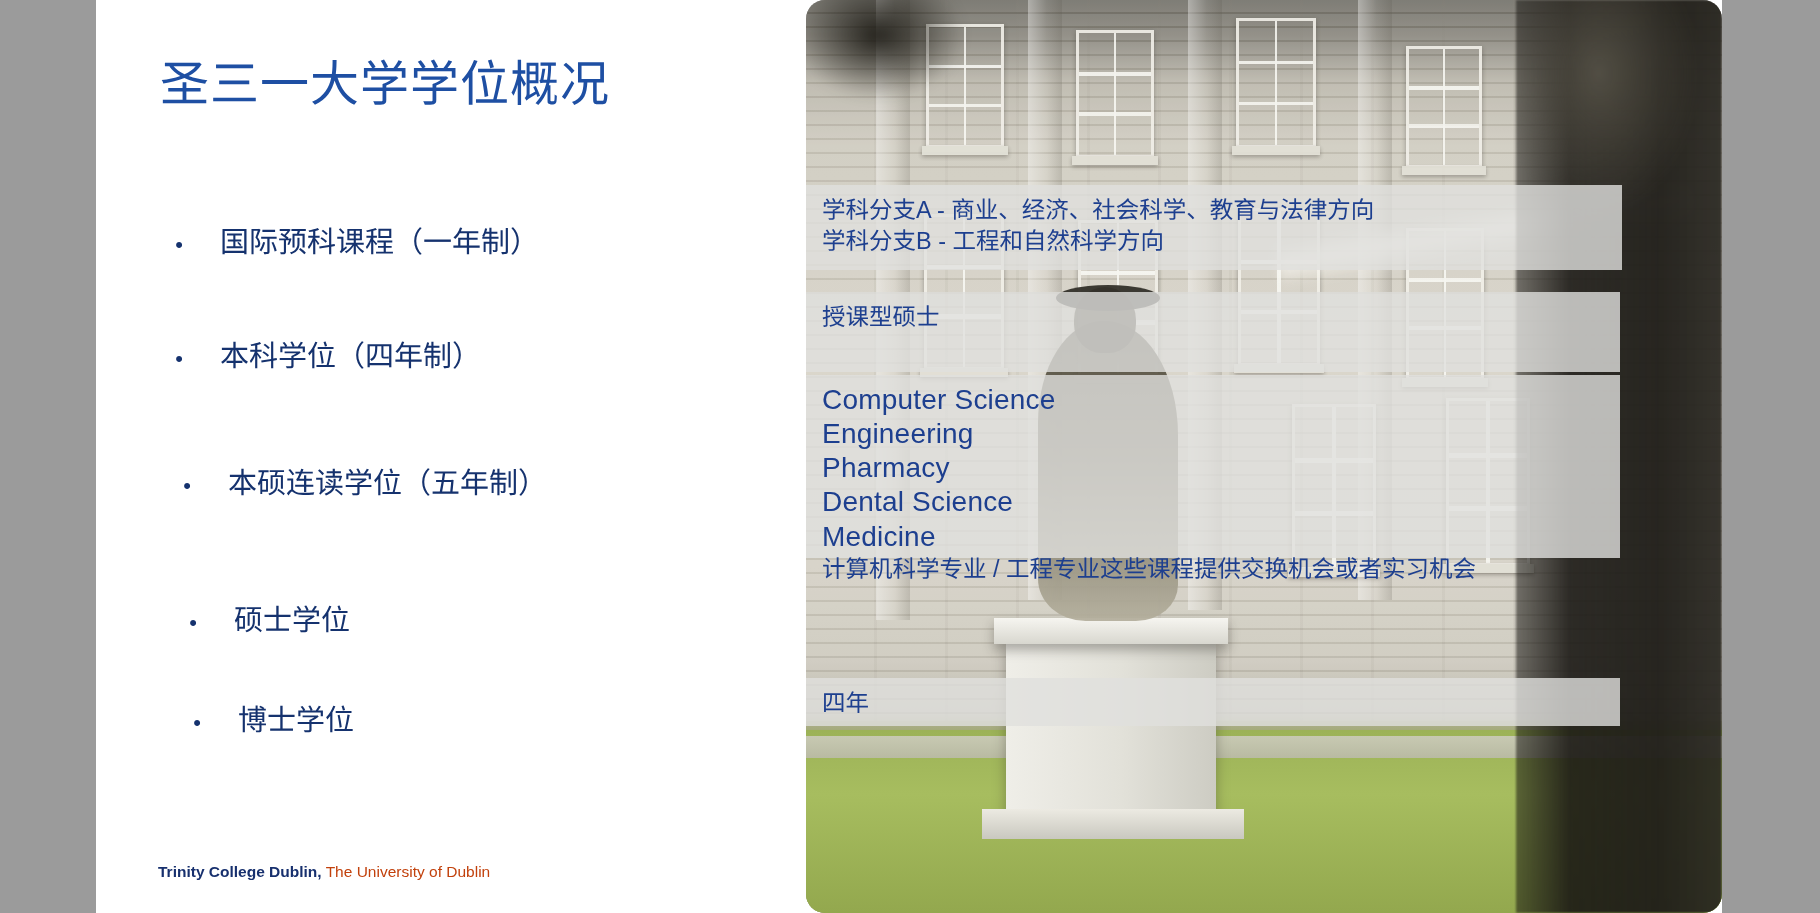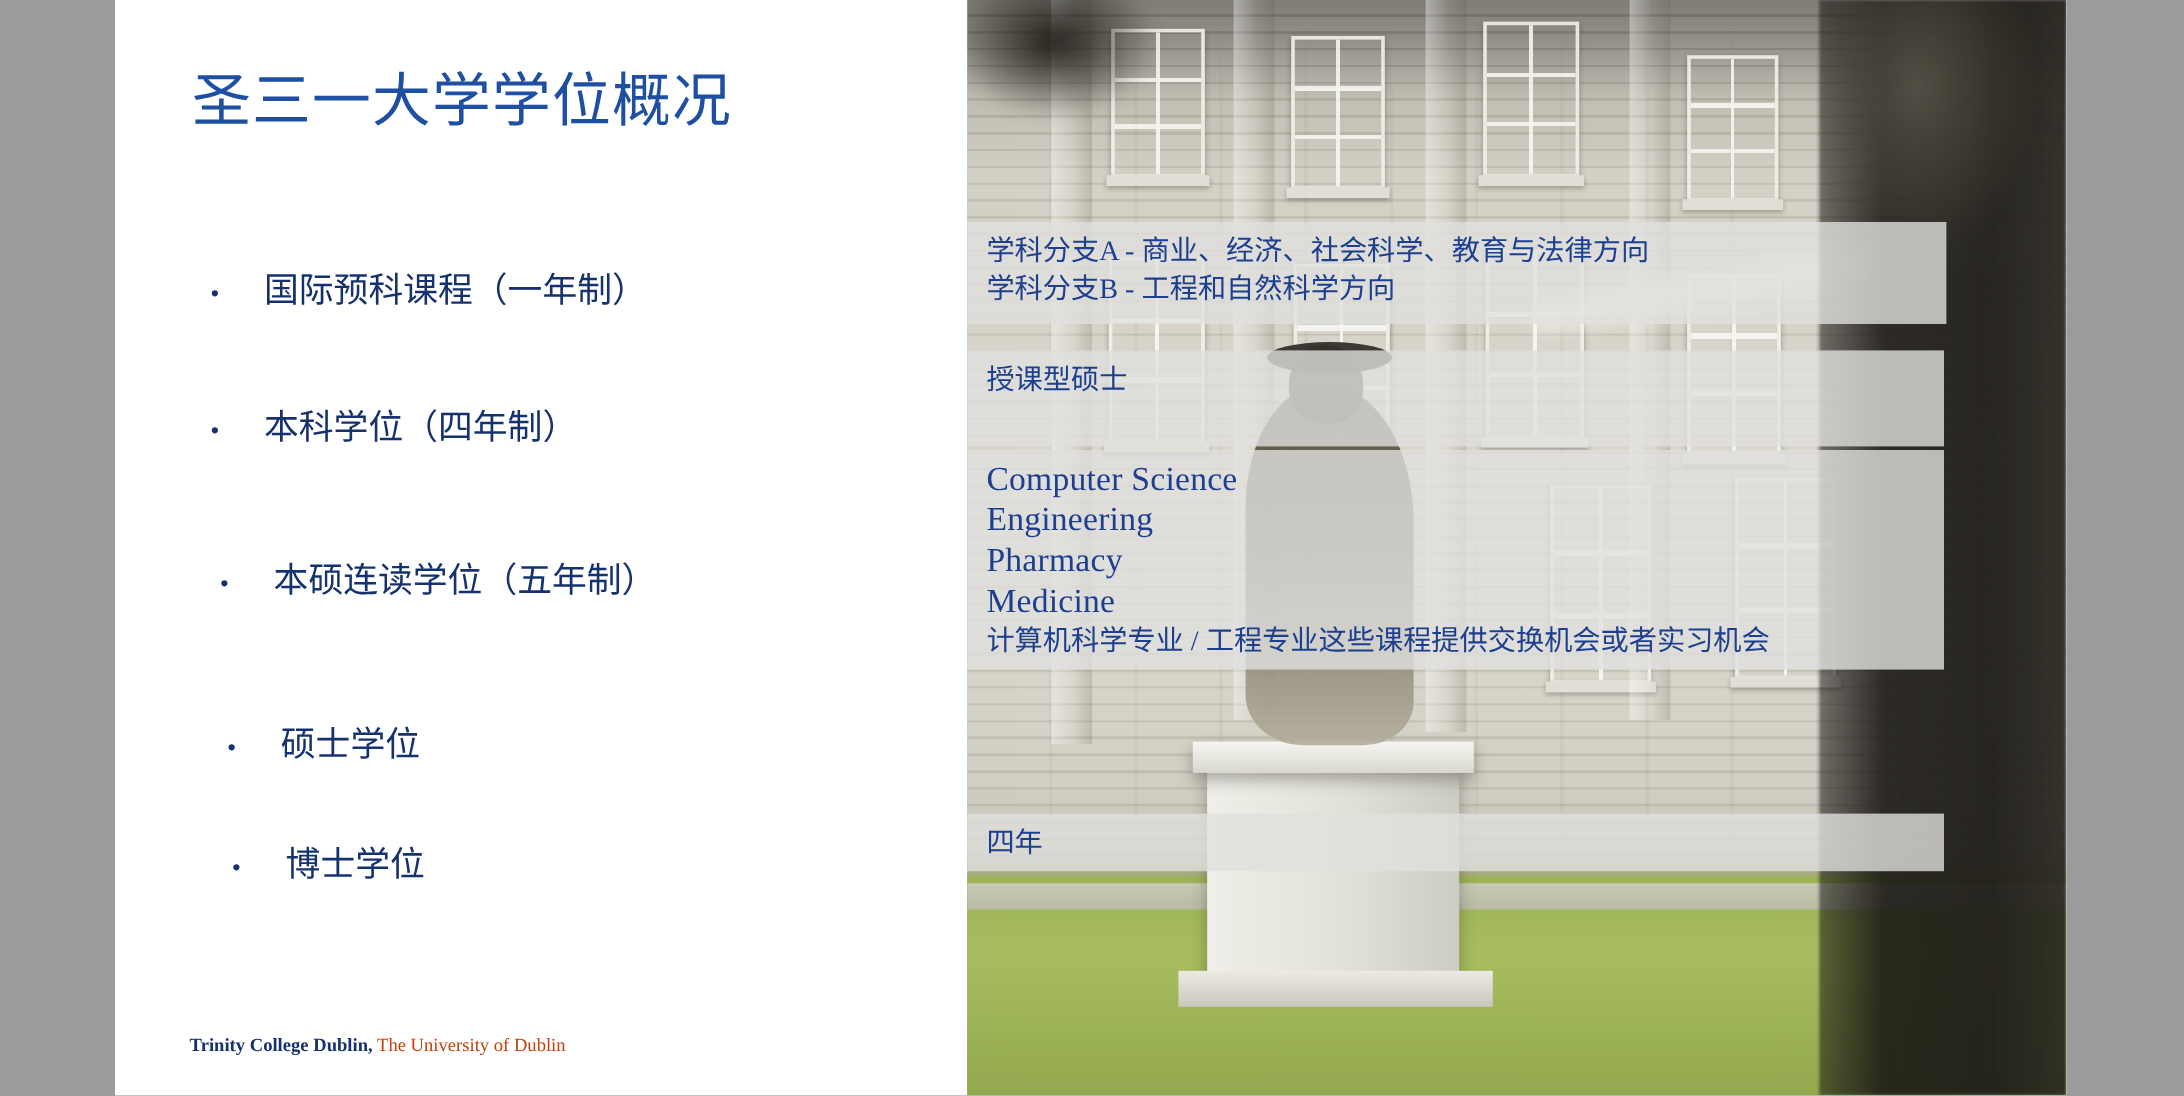--- a/index.html
+++ b/index.html
@@ -14,21 +14,20 @@
     overflow: hidden;
     font-family: "Liberation Sans", "DejaVu Sans", sans-serif;
   }
 
   
   #slide-viewport {
     position: relative;
     width: 1820px;
     height: 913px;
     background: #9b9b9b;
-    font-family: Liberation Serif, serif;
   }
 
   
   .gutter-left {
     position: absolute;
     left: 0; top: 0;
     width: 96px; height: 913px;
     background: #9b9b9b;
   }
   
@@ -116,21 +115,22 @@
     font-weight: normal;
     color: #c2410c;
   }
 
   
   #photo-pane {
     position: absolute;
     left: 710px; top: 0;
     width: 916px; height: 913px;
     overflow: hidden;
-    background: #7dd3fc;
+    background: #a3a3a3;
+    border-radius: 19px;
   }
 
   
   .photo-sky {
     position: absolute; inset: 0;
     background:
       linear-gradient(180deg, #6d6b63 0%, #86837a 4%, #b8b4a8 9%, #cdc9bd 16%, #d4d0c4 40%, #d2cec2 62%, #cbc7bb 72%, #b9b5a8 78%, #8fa04c 82%, #9fb058 90%, #8fa14c 100%);
   }
   
   .facade {
@@ -402,20 +402,21 @@
       </div>
 
       <div class="caption-box" style="left:0px; top:292px; width:814px; height:80px;">
         <div class="cn">授课型硕士</div>
       </div>
 
       <div class="caption-box" style="left:0px; top:375px; width:814px; height:183px; padding-top:8px;">
         <div class="en">Computer Science</div>
         <div class="en">Engineering</div>
         <div class="en">Pharmacy</div>
+        <div class="en">Dental Science</div>
         <div class="en">Medicine</div>
         <div class="cn">计算机科学专业 / 工程专业这些课程提供交换机会或者实习机会</div>
       </div>
 
 
       <div class="caption-box" style="left:0px; top:678px; width:814px; height:48px;">
         <div class="cn">四年</div>
       </div>
 
     </div>

